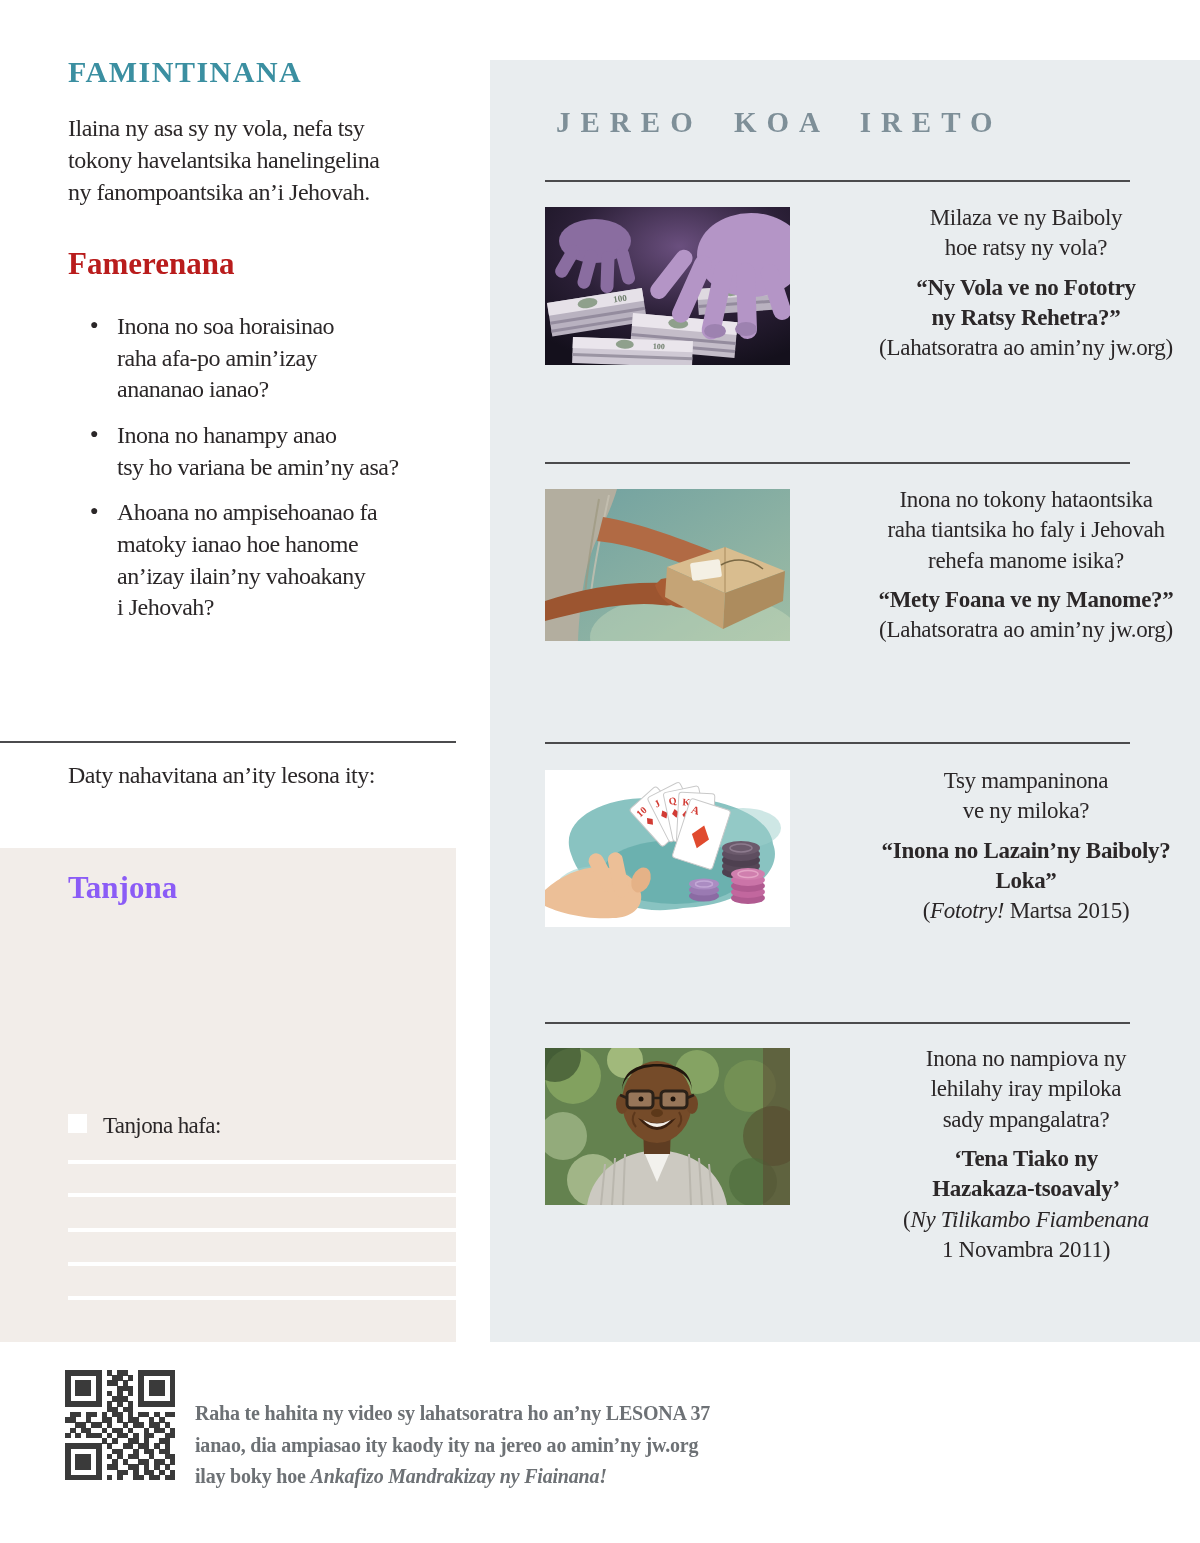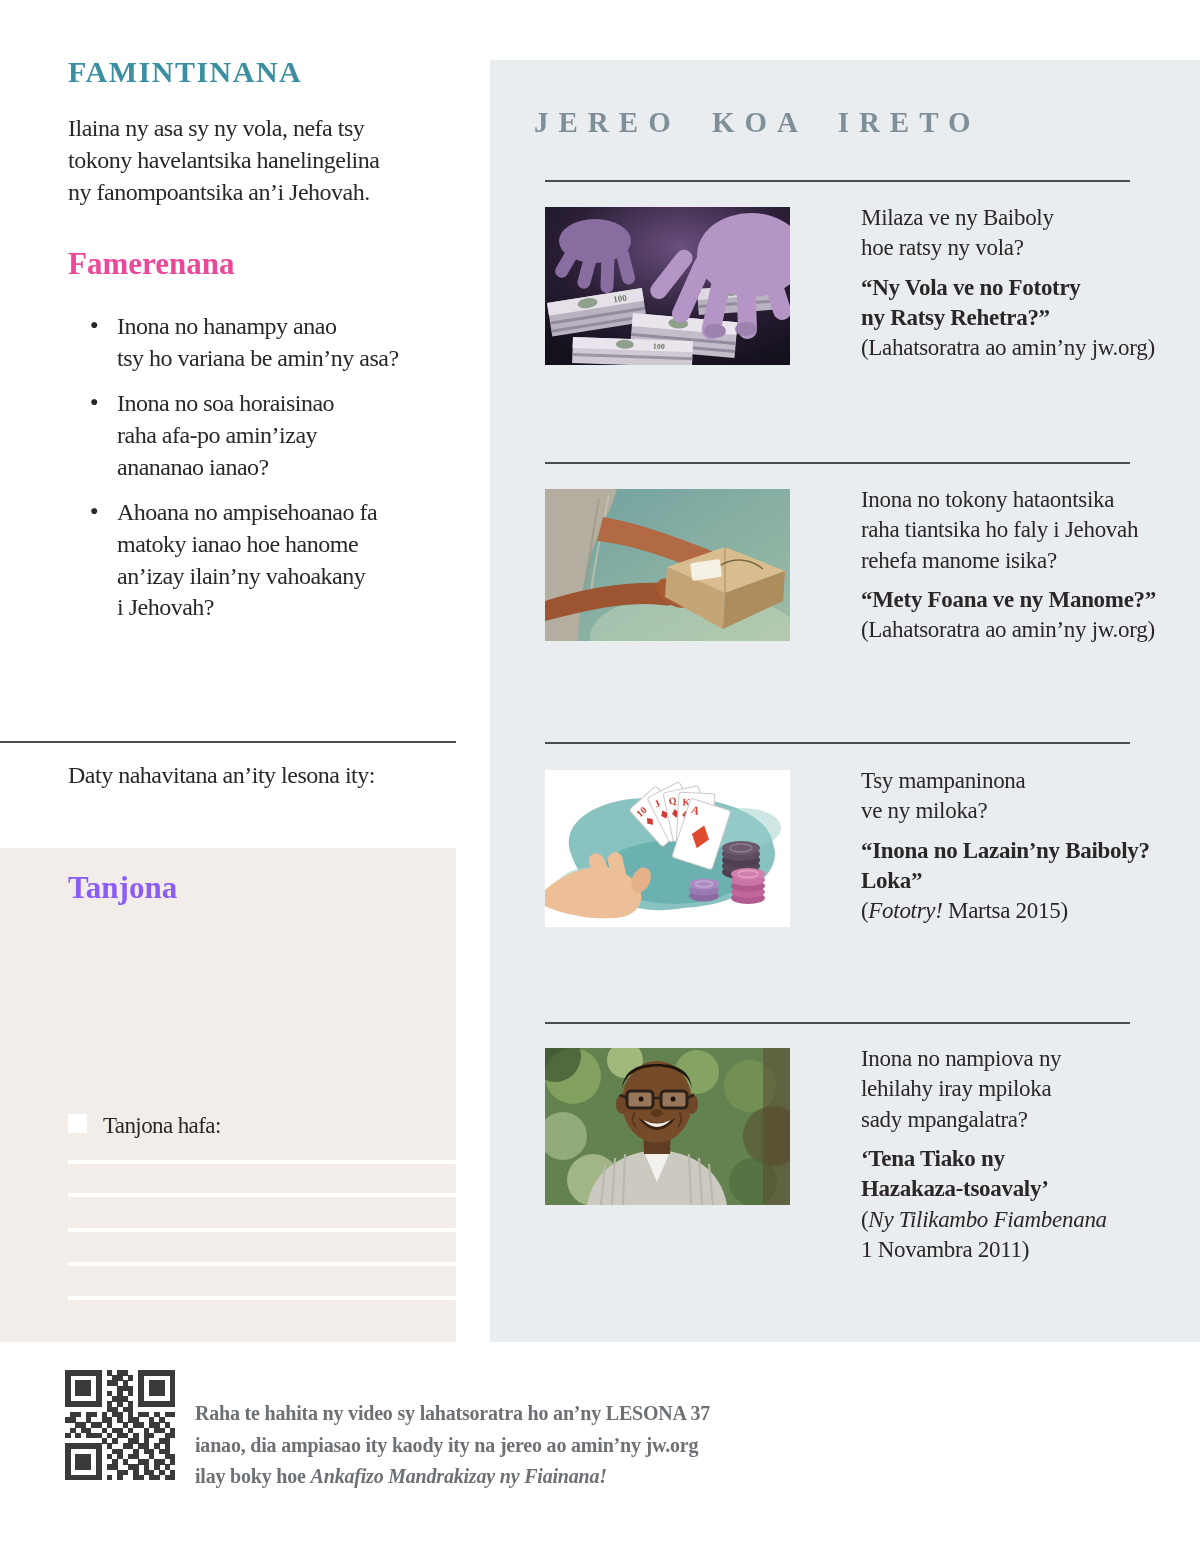--- a/index.html
+++ b/index.html
@@ -4,45 +4,45 @@
 <style>
   html,body{margin:0;padding:0;background:#fff;}
   .page{position:relative;width:1200px;height:1543px;background:#fff;overflow:hidden;
         font-family:Liberation Serif, serif;color:#2b2728;}
   .ml{white-space:pre;}
   
   .summary-title{position:absolute;left:68px;top:55px;font-size:30px;font-weight:bold;
                  letter-spacing:1.5px;color:#3b8fa1;}
   .summary-text{position:absolute;left:68px;top:112px;font-size:24px;letter-spacing:-0.5px;
                 line-height:1.34;color:#2b2728;}
-  .review-title{position:absolute;left:68px;top:246px;font-size:31px;font-weight:bold;color:#ec4899;}
+  .review-title{position:absolute;left:68px;top:246px;font-size:31px;font-weight:bold;color:#b91c1c;}
   .review-list{position:absolute;left:68px;top:311px;margin:0;padding:0;list-style:none;}
   .review-list li{position:relative;padding-left:49px;margin-bottom:14px;font-size:24px;
                   letter-spacing:-0.5px;line-height:1.32;}
   .review-list li::before{content:"●";position:absolute;left:22px;top:5px;font-size:14px;color:#2b2728;}
   .left-rule{position:absolute;left:0;top:741px;width:456px;height:2px;background:#4b4b4d;}
   .date-label{position:absolute;left:68px;top:762px;font-size:24px;letter-spacing:-0.5px;}
   
   .goal-box{position:absolute;left:0;top:848px;width:456px;height:494px;background:#f2ede9;}
   .goal-title{position:absolute;left:68px;top:22px;font-size:31px;font-weight:bold;color:#8b5cf6;}
   .goal-item{position:absolute;left:68px;font-size:23px;letter-spacing:-0.6px;line-height:1.33;}
   .goal-item .box{position:absolute;left:0;top:3px;width:19px;height:19px;background:#fff;}
   .goal-item .txt{display:inline-block;margin-left:35px;}
   .gi1{top:93px;}
   .gi2{top:263px;}
   .write-line{position:absolute;left:68px;width:388px;height:4px;background:#fff;}
   
   .panel{position:absolute;left:490px;top:60px;width:710px;height:1282px;background:#e9edef;}
-  .panel-title{position:absolute;left:44px;top:46px;font-size:29px;font-weight:bold;
+  .panel-title{position:absolute;left:66px;top:46px;font-size:29px;font-weight:bold;
                letter-spacing:10px;word-spacing:14px;color:#7e8f98;}
   .sec-line{position:absolute;left:55px;width:585px;height:2px;background:#4b4b4d;}
   .sec{position:absolute;left:55px;width:640px;}
   .sec .img-frame{position:absolute;left:0;top:0;overflow:hidden;}
   .sec .img-frame svg{display:block;}
-  .sec .txt-block{position:absolute;left:316px;top:-4px;width:330px;}
+  .sec .txt-block{position:absolute;left:316px;top:-4px;width:330px;text-align:center;}
   .sec .q{margin:0 0 9px 0;font-size:23px;letter-spacing:-0.3px;line-height:1.32;}
   .sec .t{margin:0;font-size:23px;letter-spacing:-0.3px;line-height:1.32;font-weight:bold;}
   .sec .src{margin:0;font-size:23px;letter-spacing:-0.3px;line-height:1.32;}
   .sec .src i, .footer-text i{font-style:italic;}
   
   .qr{position:absolute;left:65px;top:1370px;width:110px;height:110px;}
   .footer-text{position:absolute;left:195px;top:1398px;font-size:20px;font-weight:bold;
                letter-spacing:-0.2px;line-height:1.58;color:#6d7175;}
 </style>
 </head>
@@ -52,25 +52,25 @@
 
   <div class="summary-title">FAMINTINANA</div>
 
   <div class="summary-text ml">Ilaina ny asa sy ny vola, nefa tsy
 tokony havelantsika hanelingelina
 ny fanompoantsika an’i Jehovah.</div>
 
   <div class="review-title">Famerenana</div>
 
   <ul class="review-list">
-    <li class="ml">Inona no hanampy anao
-tsy ho variana be amin’ny asa?</li>
     <li class="ml">Inona no soa horaisinao
 raha afa-po amin’izay
 anananao ianao?</li>
+    <li class="ml">Inona no hanampy anao
+tsy ho variana be amin’ny asa?</li>
     <li class="ml">Ahoana no ampisehoanao fa
 matoky ianao hoe hanome
 an’izay ilain’ny vahoakany
 i Jehovah?</li>
   </ul>
 
   <div class="left-rule"></div>
 
   <div class="date-label">Daty nahavitana an’ity lesona ity:</div>
 

